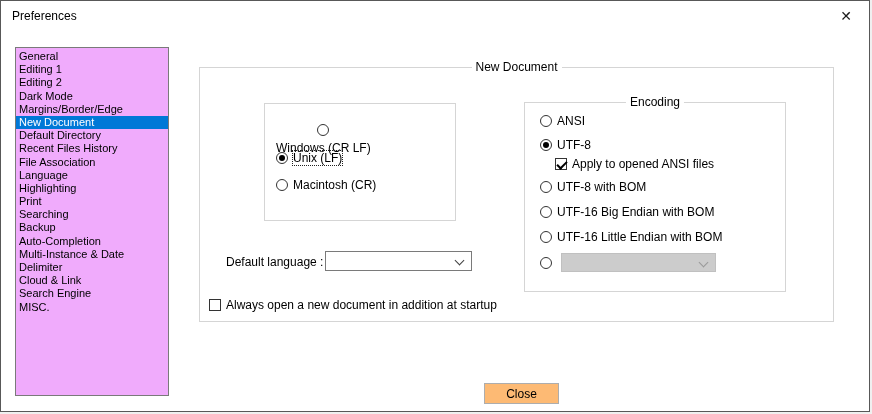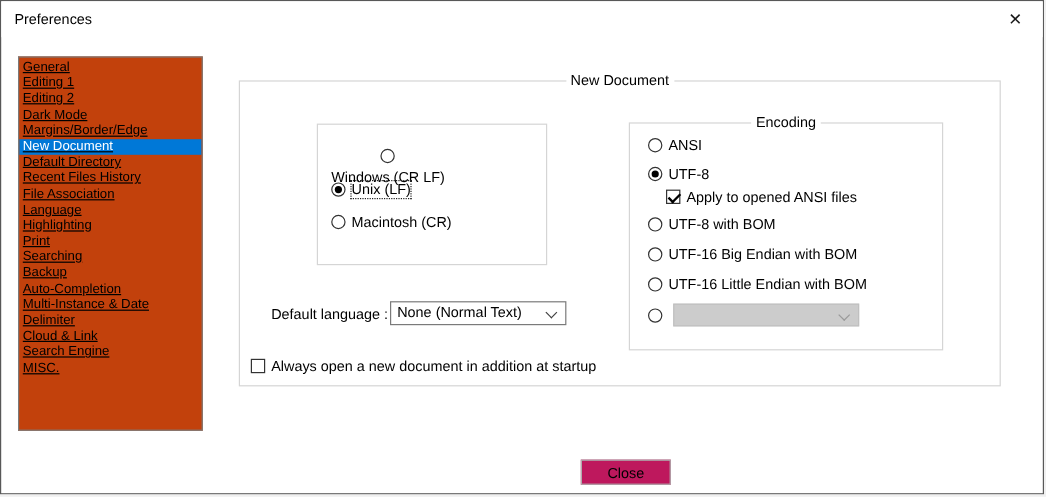--- a/index.html
+++ b/index.html
@@ -19,23 +19,23 @@
   .title { position:absolute; left:11px; top:8px; font-size:12px; white-space:nowrap; }
   .close-btn {
     position:absolute; right:0; top:0; width:46px; height:30px;
     display:flex; align-items:center; justify-content:center;
     cursor:default;
   }
   .close-btn span { font-size:14px; color:#1a1a1a; line-height:1; }
 
   
   .listbox {
-    position:absolute; left:14px; top:46px; width:154px; height:312px;
-    border:1px solid #7a7a7a; background:#c2410c;
-    padding-top:2px; overflow:hidden;text-decoration:underline;
+    position:absolute; left:14px; top:46px; width:154px; height:349px;
+    border:1px solid #7a7a7a; background:#f0abfc;
+    padding-top:2px; overflow:hidden;
   }
   .list-item {
     height:13.2px; line-height:13.2px;
     padding-left:3px; font-size:11px; white-space:nowrap;
     cursor:default;
   }
   .list-item.selected { background:#0078d7; color:#fff; }
 
   
   .groupbox { position:absolute; border:1px solid #d5d5d5; }
@@ -87,21 +87,21 @@
   .combo-lang { position:absolute; left:125px; top:183px; width:147px; height:20px; }
   .combo-custom { width:155px; height:19px; }
 
   .lang-label { position:absolute; left:26px; top:187px; font-size:12px; white-space:nowrap; }
 
   .startup-row { left:9px; top:230px; }
 
   
   .push-button {
     position:absolute; left:483px; top:382px; width:75px; height:21px;
-    background:#be185d; border:1px solid #adadad;
+    background:#fdba74; border:1px solid #adadad;
     font-size:12px; font-family:"Liberation Sans", sans-serif;
     display:flex; align-items:center; justify-content:center; cursor:default;
   }
 </style>
 </head>
 <body>
 
 <div class="window">
 
   <div class="titlebar">
@@ -184,21 +184,20 @@
         <span class="radio"></span>
         <span class="combo combo-custom disabled">
           <span></span>
           <span class="chev"></span>
         </span>
       </div>
     </div>
 
     <div class="lang-label">Default language :</div>
     <div class="combo combo-lang">
-      <span>None (Normal Text)</span>
       <span class="chev"></span>
     </div>
 
     <div class="opt-row startup-row">
       <span class="checkbox"></span>
       <span class="opt-label">Always open a new document in addition at startup</span>
     </div>
   </div>
 
   <button class="push-button">Close</button>

